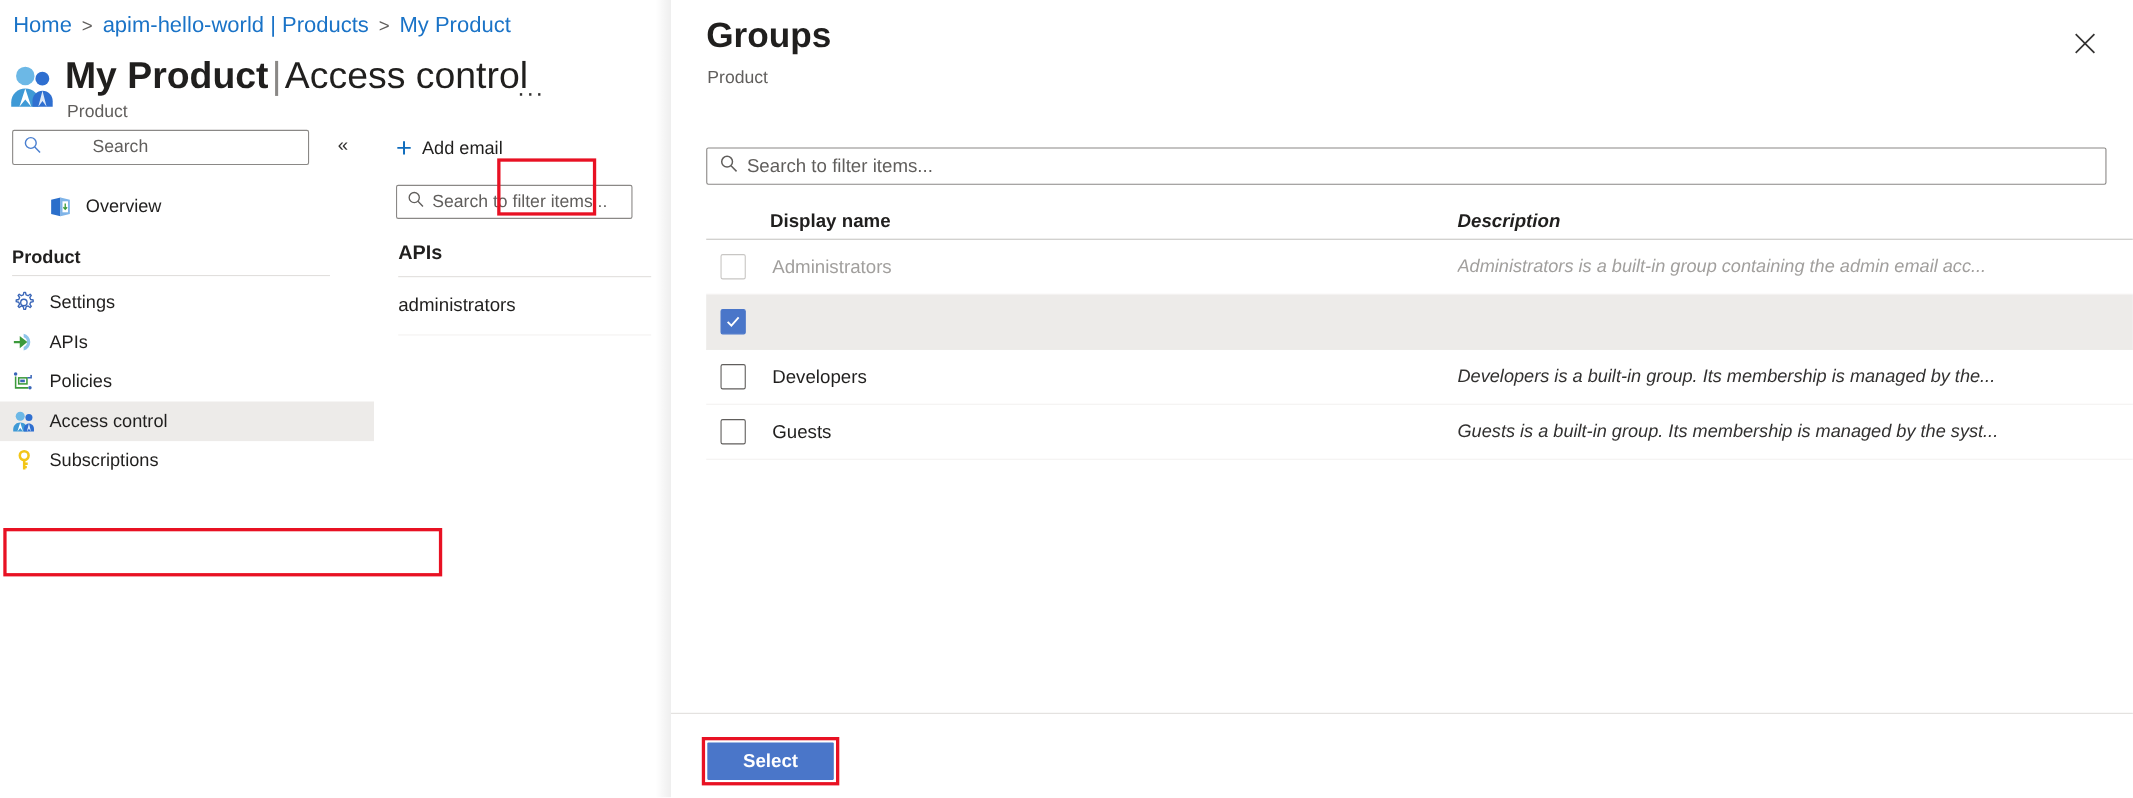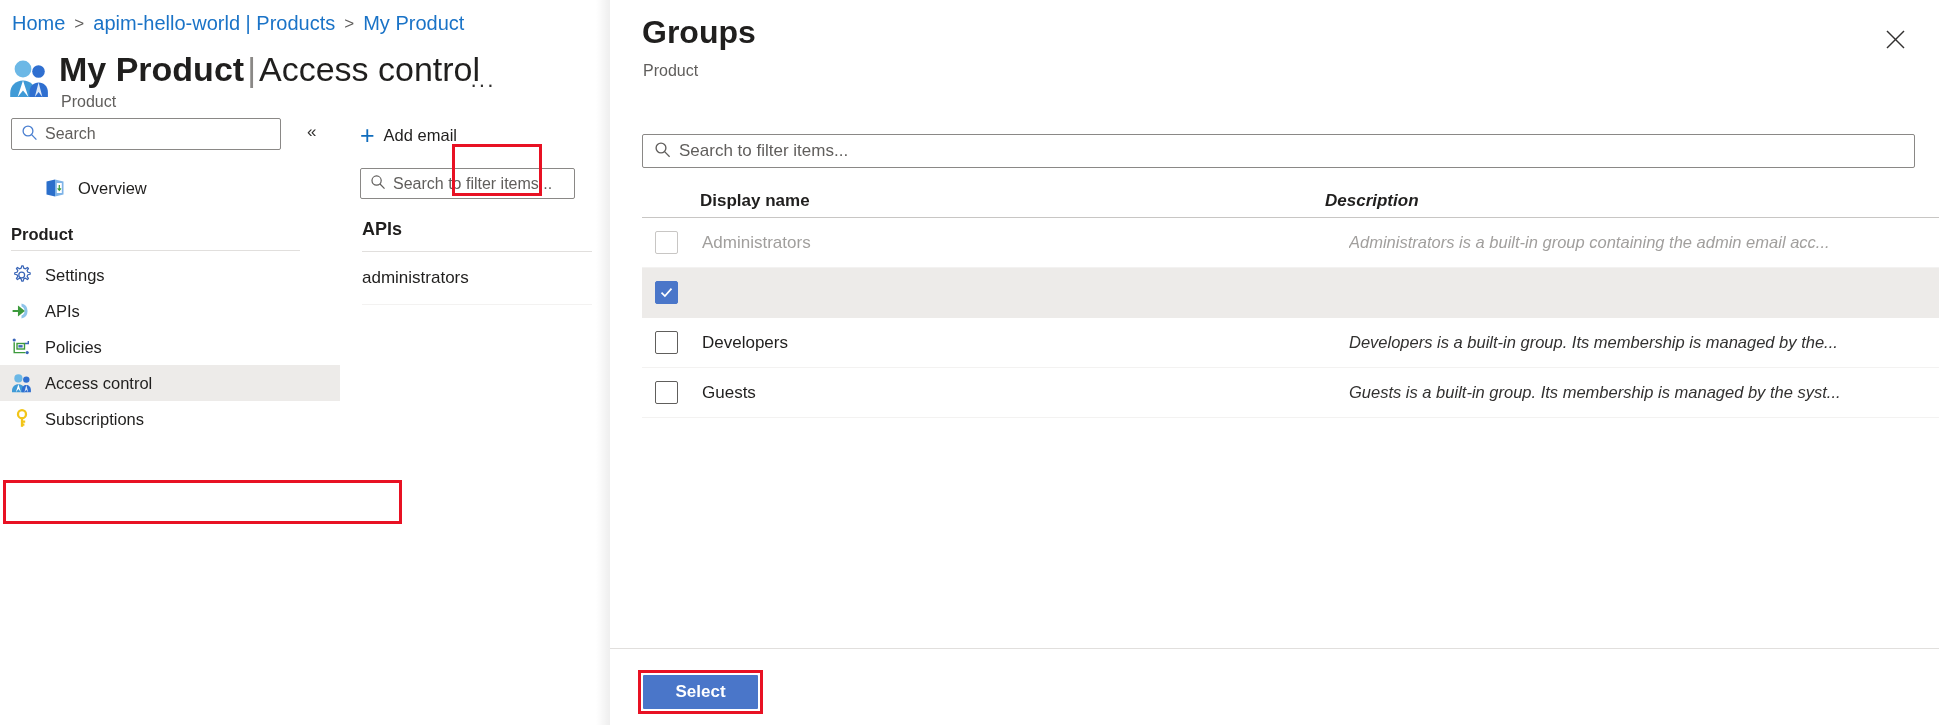--- a/index.html
+++ b/index.html
@@ -85,20 +85,21 @@
     margin: 0 12px 0 11px;
   }
   #nav-search {
     width: 270px; height: 32px;
     border: 1px solid #8a8886;
     border-radius: 2px;
     display: flex;
     align-items: center;
     padding-left: 9px;
     background: #fff;
+    gap: 39px;
   }
   #nav-search .mag { flex: 0 0 auto; margin-right: 7px; }
   #nav-search .ph { font-size: 16px; color: #605e5c; }
   #collapse-btn {
     position: absolute;
     left: 296px; top: 4px;
     font-size: 17px;
     color: #323130;
     cursor: pointer;
     user-select: none;
@@ -306,21 +307,20 @@
     color: #201f1e;
     padding-left: 2px;
   }
   .cell-desc {
     font-size: 16.5px;
     color: #323130;
     white-space: nowrap;
     overflow: hidden;
     text-overflow: ellipsis;
     padding-right: 6px;
-    margin-left: 24px;
   }
   .grp-row.disabled .cell-name,
   .grp-row.disabled .cell-desc { color: #a19f9d; }
 
   
   #panel-footer-line {
     position: absolute;
     left: 0; top: 648px;
     width: 1329px; height: 1px;
     background: #e1dfdd;

